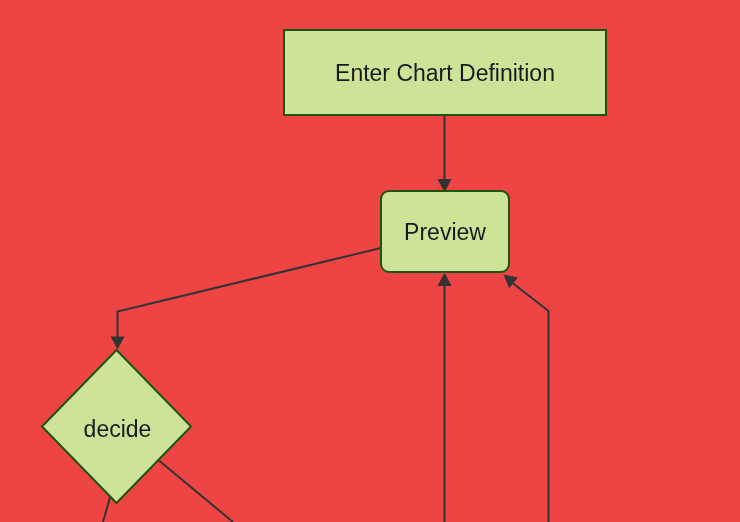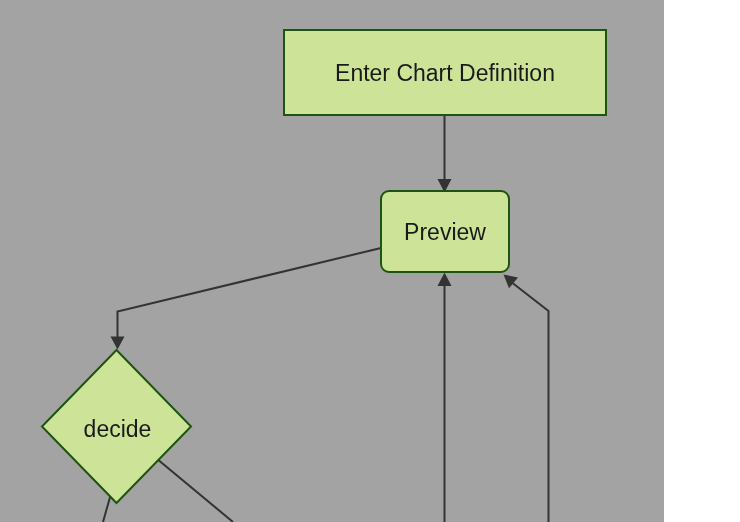--- a/index.html
+++ b/index.html
@@ -5,23 +5,23 @@
   html, body {
     margin: 0;
     padding: 0;
     background: #ffffff;
     width: 740px;
     height: 522px;
     overflow: hidden;
   }
   .canvas {
     position: relative;
-    width: 664px;
+    width: 740px;
     height: 522px;
-    background: #a3a3a3;
+    background: #ef4444;
   }
   svg { display: block; }
   .edge {
     fill: none;
     stroke-width: 2;
   }
   .arrowhead {
     stroke: none;
   }
   .node-shape {

